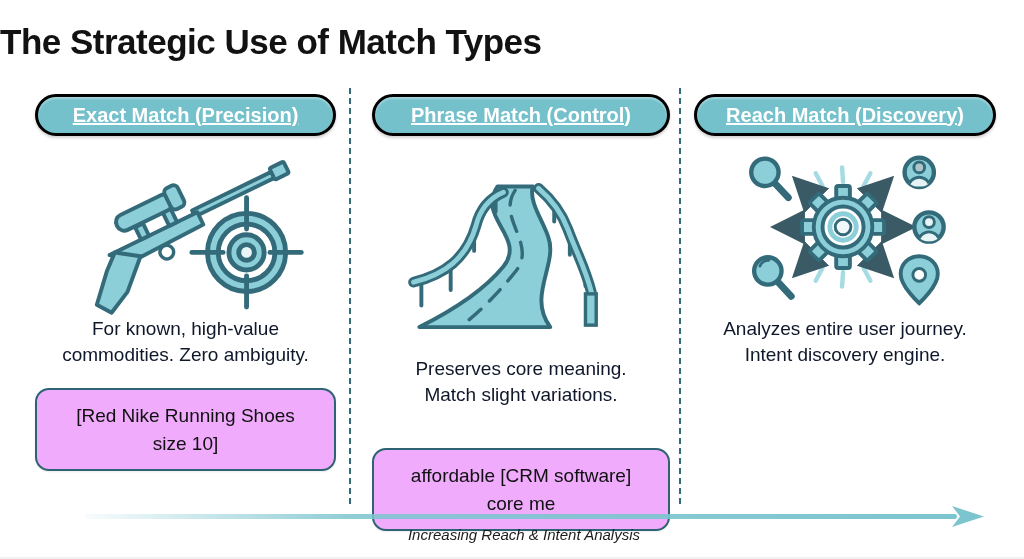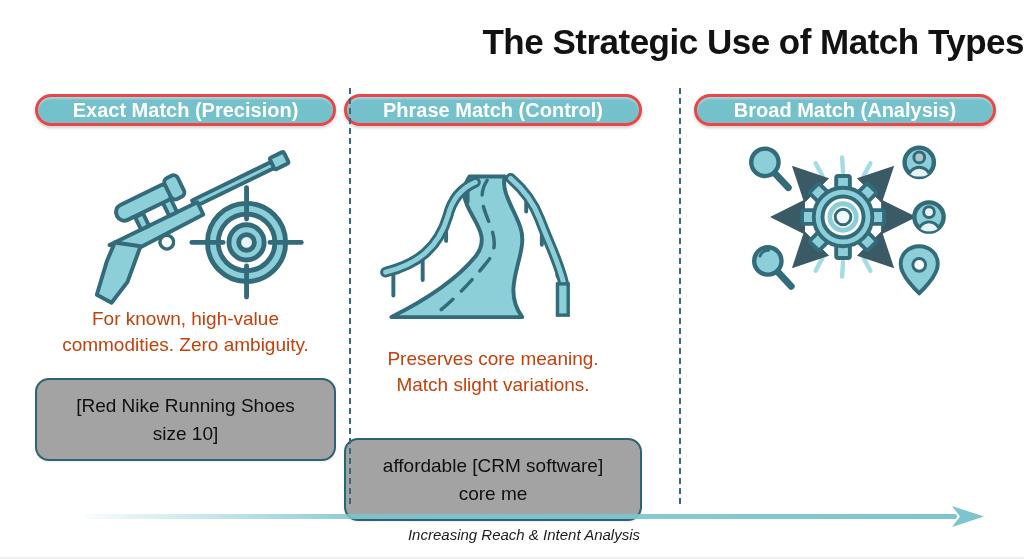--- a/index.html
+++ b/index.html
@@ -2,43 +2,43 @@
 <html><head>
 <meta charset="utf-8">
 <style>
   html,body{margin:0;padding:0;}
   body{
     width:1024px;height:559px;position:relative;background:#ffffff;
     font-family:"Liberation Sans","DejaVu Sans",sans-serif;overflow:hidden;
   }
   .canvas{position:absolute;inset:0;border-bottom:2px solid #f1f1f1;}
   .page-title{
-    position:absolute;top:22px;left:0;width:1024px;text-align:right;
+    position:absolute;top:22px;left:0;width:1024px;text-align:left;
     font-size:35px;font-weight:800;color:#121212;letter-spacing:-0.5px;
   }
   .column{position:absolute;top:94px;display:flex;flex-direction:column;align-items:center;}
   .col-1{left:35px;width:301px;}
-  .col-2{left:344px;width:298px;gap:20px;}
+  .col-2{left:372px;width:298px;gap:20px;}
   .col-3{left:694px;width:302px;}
   .pill{
-    width:100%;height:32px;border-radius:26px;box-sizing:border-box;
+    width:100%;height:42px;border-radius:26px;box-sizing:border-box;
     display:flex;align-items:center;justify-content:center;
-    background:#74c1cb;border:3px solid #ef4444;
+    background:#74c1cb;border:3px solid #000000;
     box-shadow:inset 0 2px 2px rgba(255,255,255,.35),0 2px 3px rgba(0,0,0,.18);
-    font-size:20px;font-weight:700;color:#ffffff;
+    font-size:20px;font-weight:700;color:#ffffff;text-decoration:underline;
   }
   .icon-wrap{height:174px;display:flex;align-items:center;justify-content:center;margin-top:4px;}
   .icon-wrap svg{overflow:visible;}
   .desc{
     margin-top:2px;min-height:58px;text-align:center;white-space:pre-line;
-    font-size:19px;line-height:1.37;color:#c2410c;
+    font-size:19px;line-height:1.37;color:#0f172a;
   }
   .example{
     margin-top:14px;width:100%;box-sizing:border-box;padding:12px 6px;
-    border-radius:14px;background:#a3a3a3;border:2.5px solid #2d6372;
+    border-radius:14px;background:#f0abfc;border:2.5px solid #2d6372;
     box-shadow:0 1px 2px rgba(0,0,0,.08);
     text-align:center;white-space:pre-line;font-size:19px;line-height:1.45;color:#101010;
   }
   .divider{position:absolute;top:88px;height:416px;width:0;border-left:2.5px dashed #336b7a;}
   .divider-1{left:349px;}
   .divider-2{left:679px;}
   .reach-arrow{position:absolute;left:0;top:503px;width:1024px;height:30px;}
   .arrow-caption{
     position:absolute;top:526px;left:12px;width:1024px;text-align:center;
     font-size:15px;color:#1c1c1c;font-style:italic;
@@ -119,21 +119,21 @@
       </svg>
     </div>
     <div class="desc">Preserves core meaning.
 Match slight variations.</div>
     <div class="example">affordable [CRM software]
 core me</div>
   </div>
 
   <div class="column col-3">
     <div class="pill">
-      <span>Broad Match (Analysis)</span>
+      <span>Reach Match (Discovery)</span>
     </div>
     <div class="icon-wrap">
       <svg viewBox="0 0 240 172" width="236" height="168">
         <defs>
           <marker id="ah" markerWidth="8" markerHeight="8" refX="6" refY="4" orient="auto">
             <path d="M0 0 L8 4 L0 8 Z" fill="#3a5a66"></path>
           </marker>
           <clipPath id="pc1">
               <circle cx="196" cy="30" r="15"></circle>
             </clipPath>
@@ -217,20 +217,22 @@
             <path d="M 195 102 a 11 11 0 0 1 22 0 Z" fill="#e8f4f6" stroke="#336b7a" stroke-width="3"></path>
           </g>
         </g>
 
         <g>
           <path d="M 196 116 c -11 0 -19 8 -19 18 c 0 13 19 30 19 30 c 0 0 19 -17 19 -30 c 0 -10 -8 -18 -19 -18 z" fill="#8ccfd8" stroke="#336b7a" stroke-width="4"></path>
           <circle cx="196" cy="135" r="6.5" fill="#ffffff" stroke="#336b7a" stroke-width="3"></circle>
         </g>
       </svg>
     </div>
+    <div class="desc">Analyzes entire user journey.
+Intent discovery engine.</div>
   </div>
 
   <div class="divider divider-1"></div>
   <div class="divider divider-2"></div>
 
   <svg class="reach-arrow" viewBox="0 0 1024 30">
     <defs>
       <linearGradient id="fade" x1="0" y1="0" x2="1" y2="0">
         <stop offset="0" stop-color="#7cc5cf" stop-opacity="0.05"></stop>
         <stop offset="0.3" stop-color="#7cc5cf" stop-opacity="0.85"></stop>

